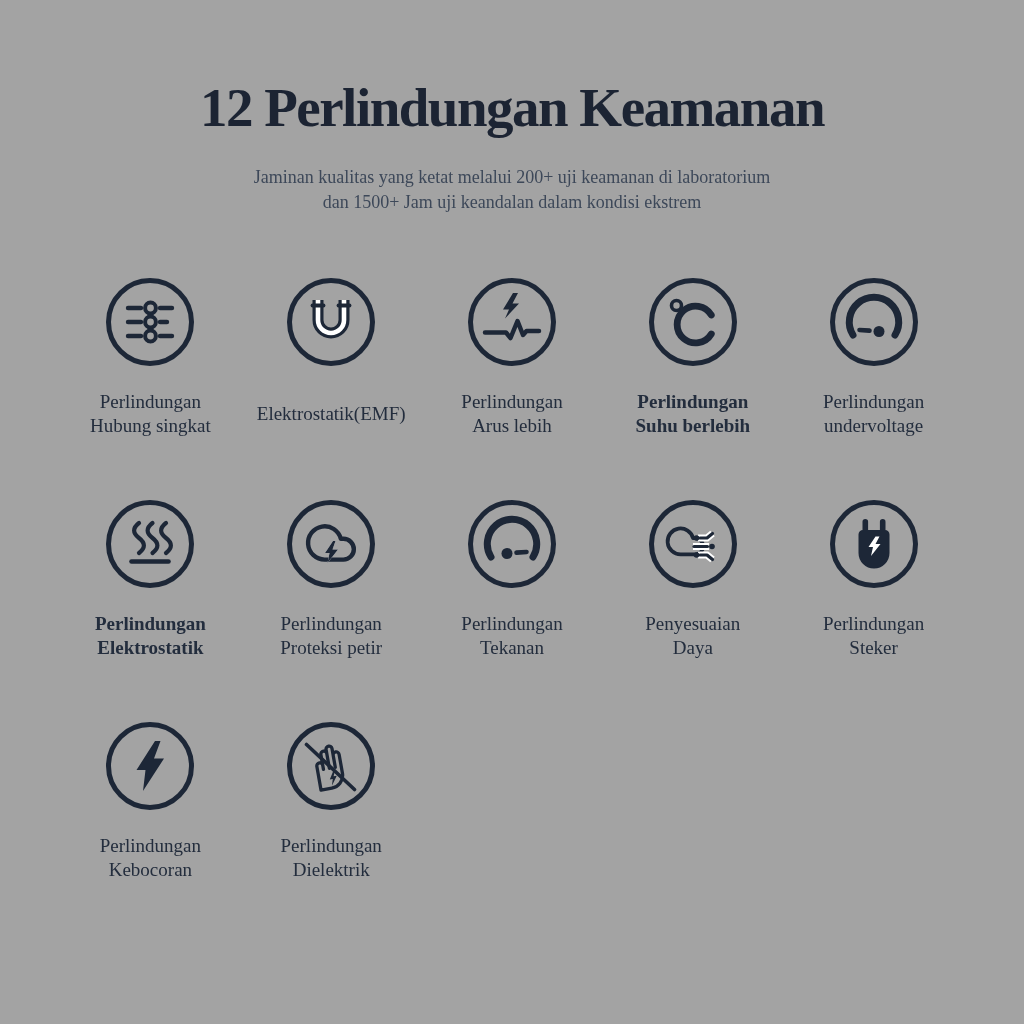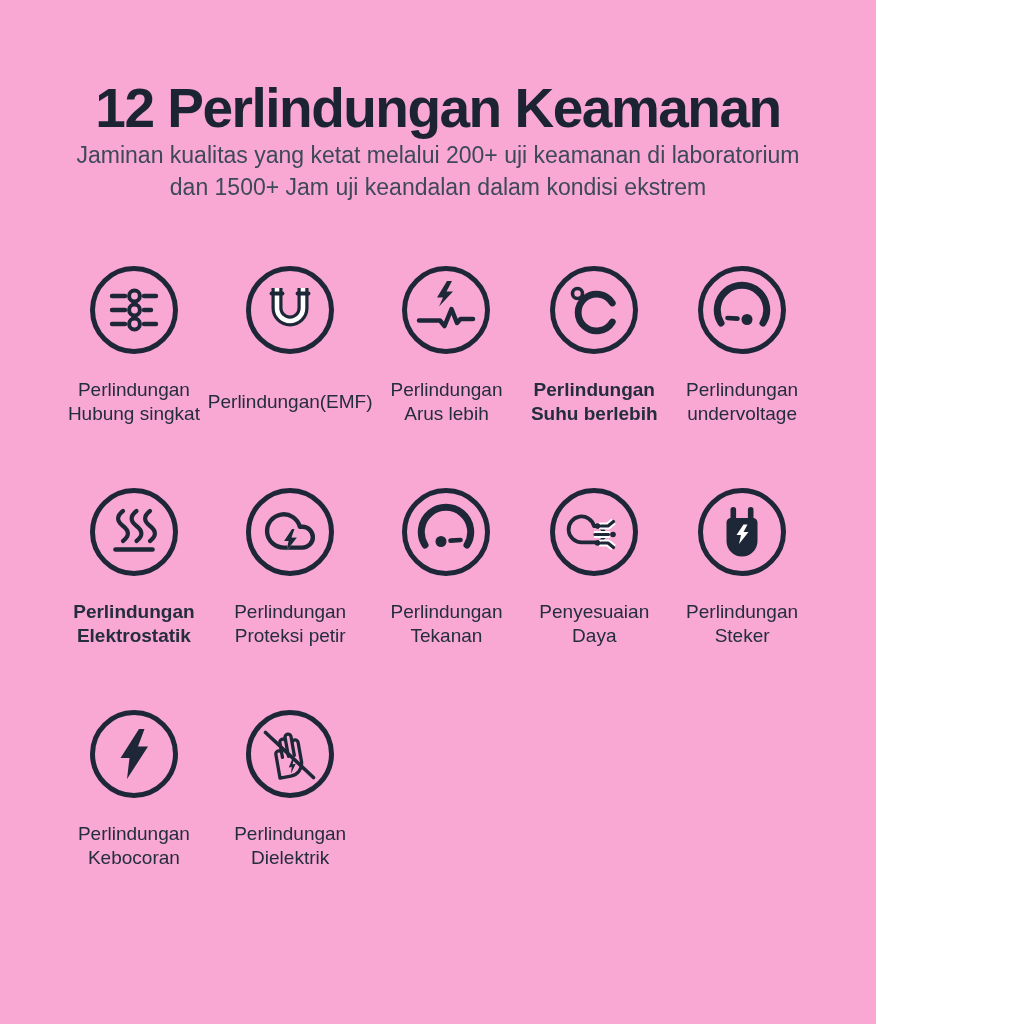--- a/index.html
+++ b/index.html
@@ -1,35 +1,36 @@
 <!DOCTYPE html>
 <html><head>
 <meta charset="utf-8">
 <style>
   html,body{margin:0;padding:0;background:#ffffff;}
   .canvas{
     position:relative;
-    width:876px;height:1024px;
-    background:#f9a8d4;
-    font-family:Liberation Sans, sans-serif;
+    width:1024px;height:1024px;
+    background:#a3a3a3;
+    font-family:Liberation Serif, serif;
     color:#1d2737;
     overflow:hidden;
   }
   .page-title{
     padding-top:78px;
     text-align:center;
     font-size:55px;
     font-weight:700;
     letter-spacing:-1.5px;
     color:#1c2433;
     line-height:1.1;
   }
   .page-subtitle{
+    margin-top:26px;
     text-align:center;
-    font-size:23px;
+    font-size:18px;
     line-height:1.42;
     font-weight:400;
     color:#3d4859;
     white-space:pre-line;
   }
   .grid{
     margin:62px 60px 0 60px;
     display:grid;
     grid-template-columns:repeat(5,1fr);
     row-gap:60px;
@@ -89,21 +90,21 @@
     </div>
 
     <div class="cell">
       <svg class="icn" viewBox="-44 -44 88 88" width="88" height="88">
         <circle class="s" cx="0" cy="0" r="41.5" stroke-width="5"></circle>
         <path d="M -13 -22 V -2 A 13 13 0 0 0 13 -2 V -22" fill="none" stroke="#1d2737" stroke-width="11"></path>
         <path class="w" d="M -13 -22 V -2 A 13 13 0 0 0 13 -2 V -22" stroke-width="4.6"></path>
         <line class="s" x1="-18.5" y1="-16.5" x2="-7.5" y2="-16.5" stroke-width="3.8"></line>
         <line class="s" x1="7.5" y1="-16.5" x2="18.5" y2="-16.5" stroke-width="3.8"></line>
       </svg>
-      <div class="label">Perlindungan(EMF)</div>
+      <div class="label">Elektrostatik(EMF)</div>
     </div>
 
     <div class="cell">
       <svg class="icn" viewBox="-44 -44 88 88" width="88" height="88">
         <circle class="s" cx="0" cy="0" r="41.5" stroke-width="5"></circle>
         <path class="s" d="M -27 10.5 H -6 L -1.5 16 L 5.5 -1 L 11 13 L 14.5 9 H 27" stroke-width="4.5"></path>
         <path class="f" d="M 1 -29 L -9 -12.5 H -3 L -7 -3.5 L 7 -18.5 H 0.5 L 6 -29 Z"></path>
       </svg>
       <div class="label">Perlindungan
 Arus lebih</div>

